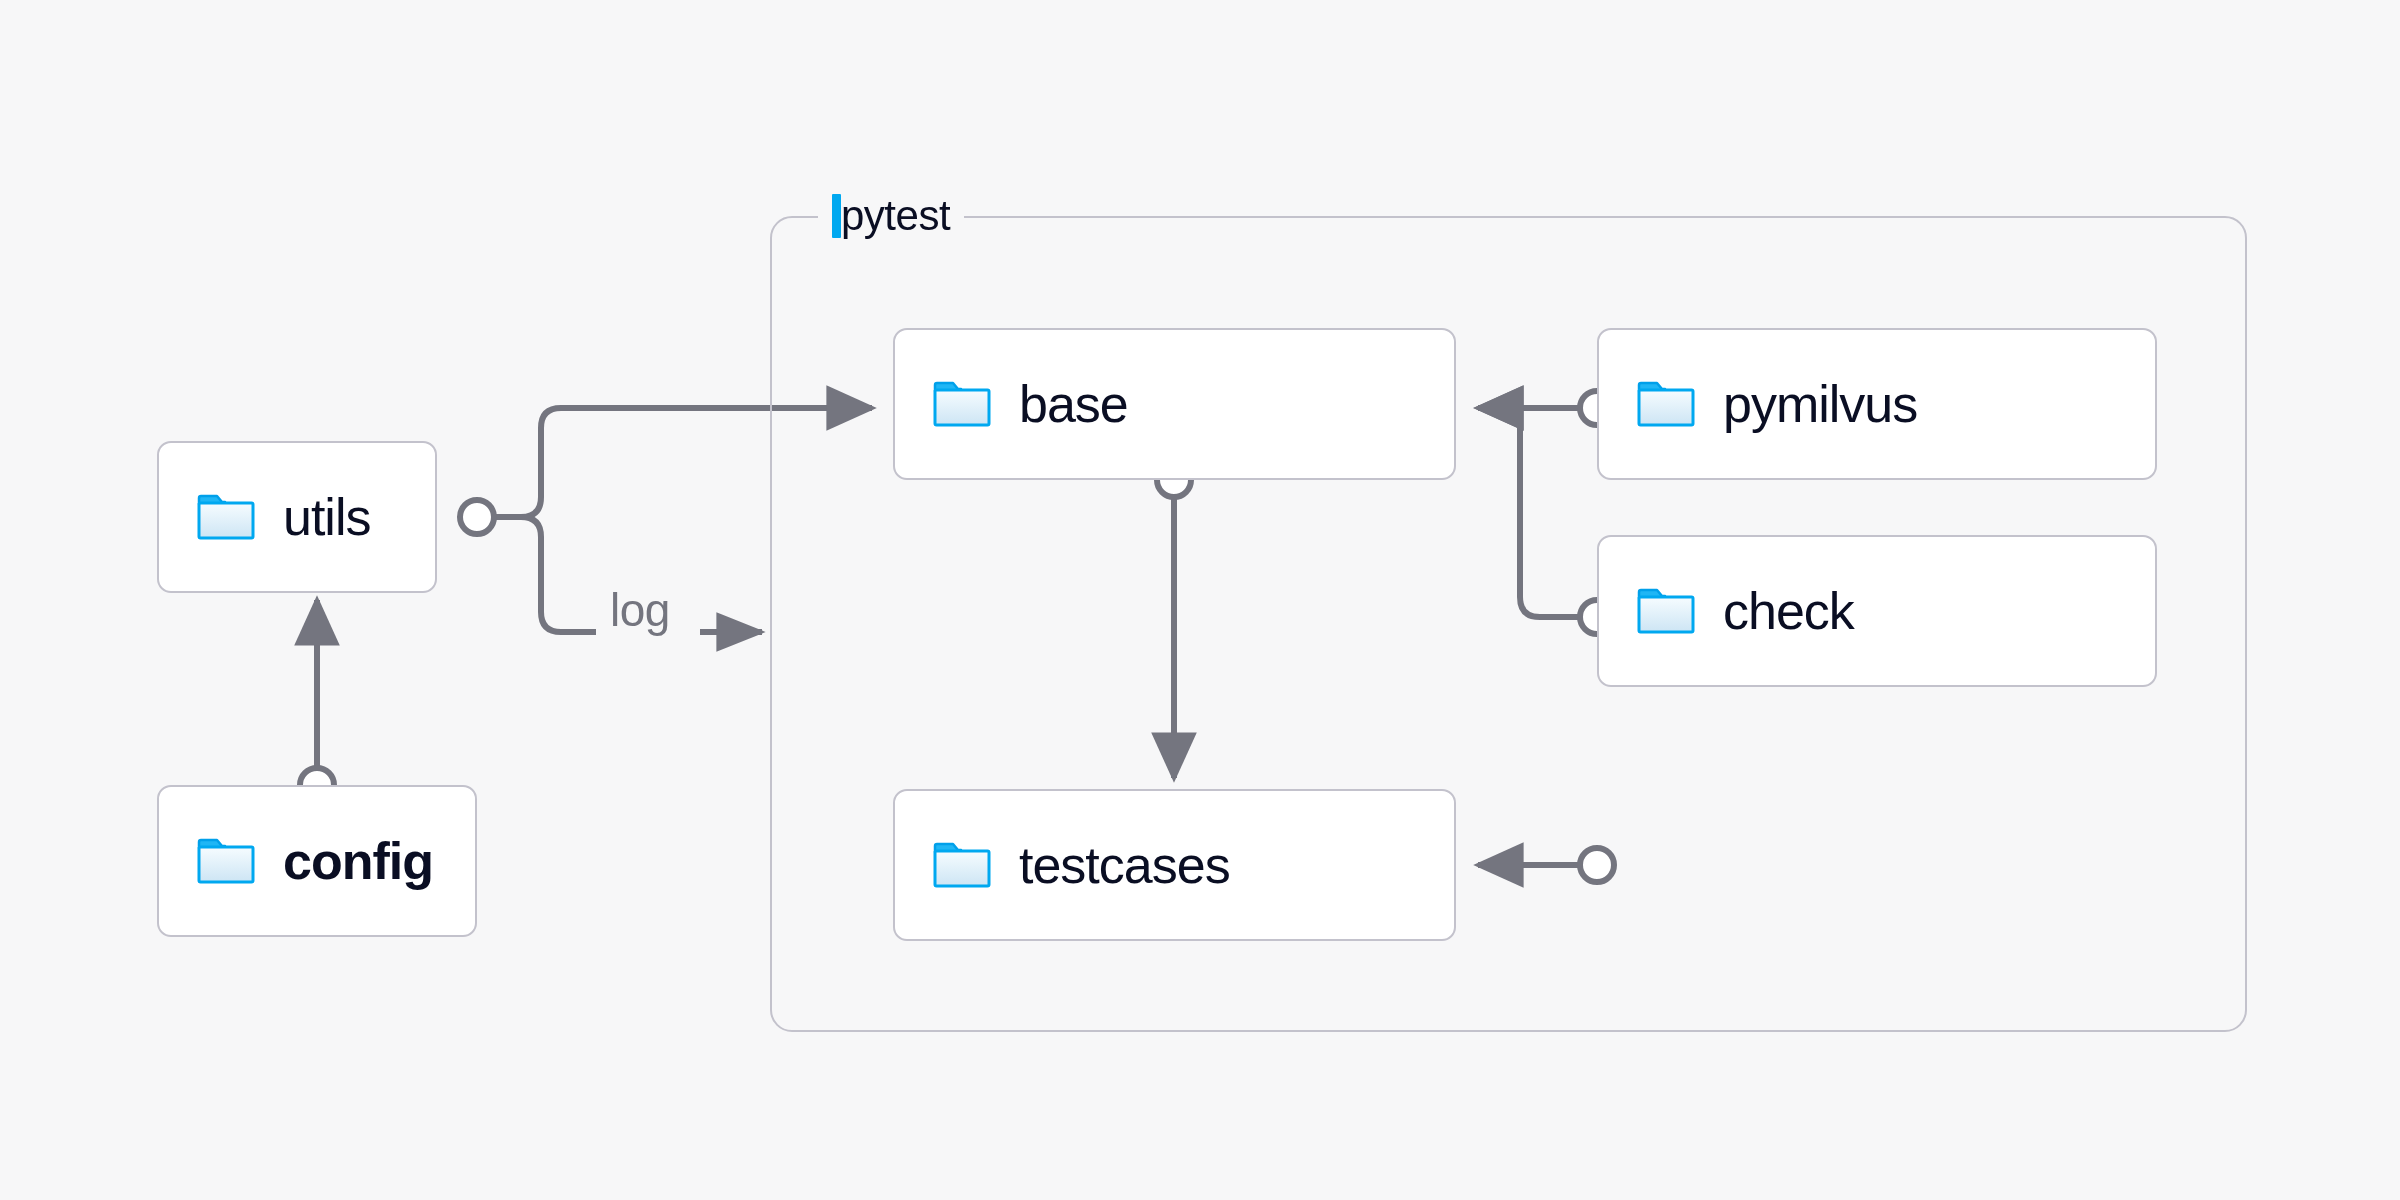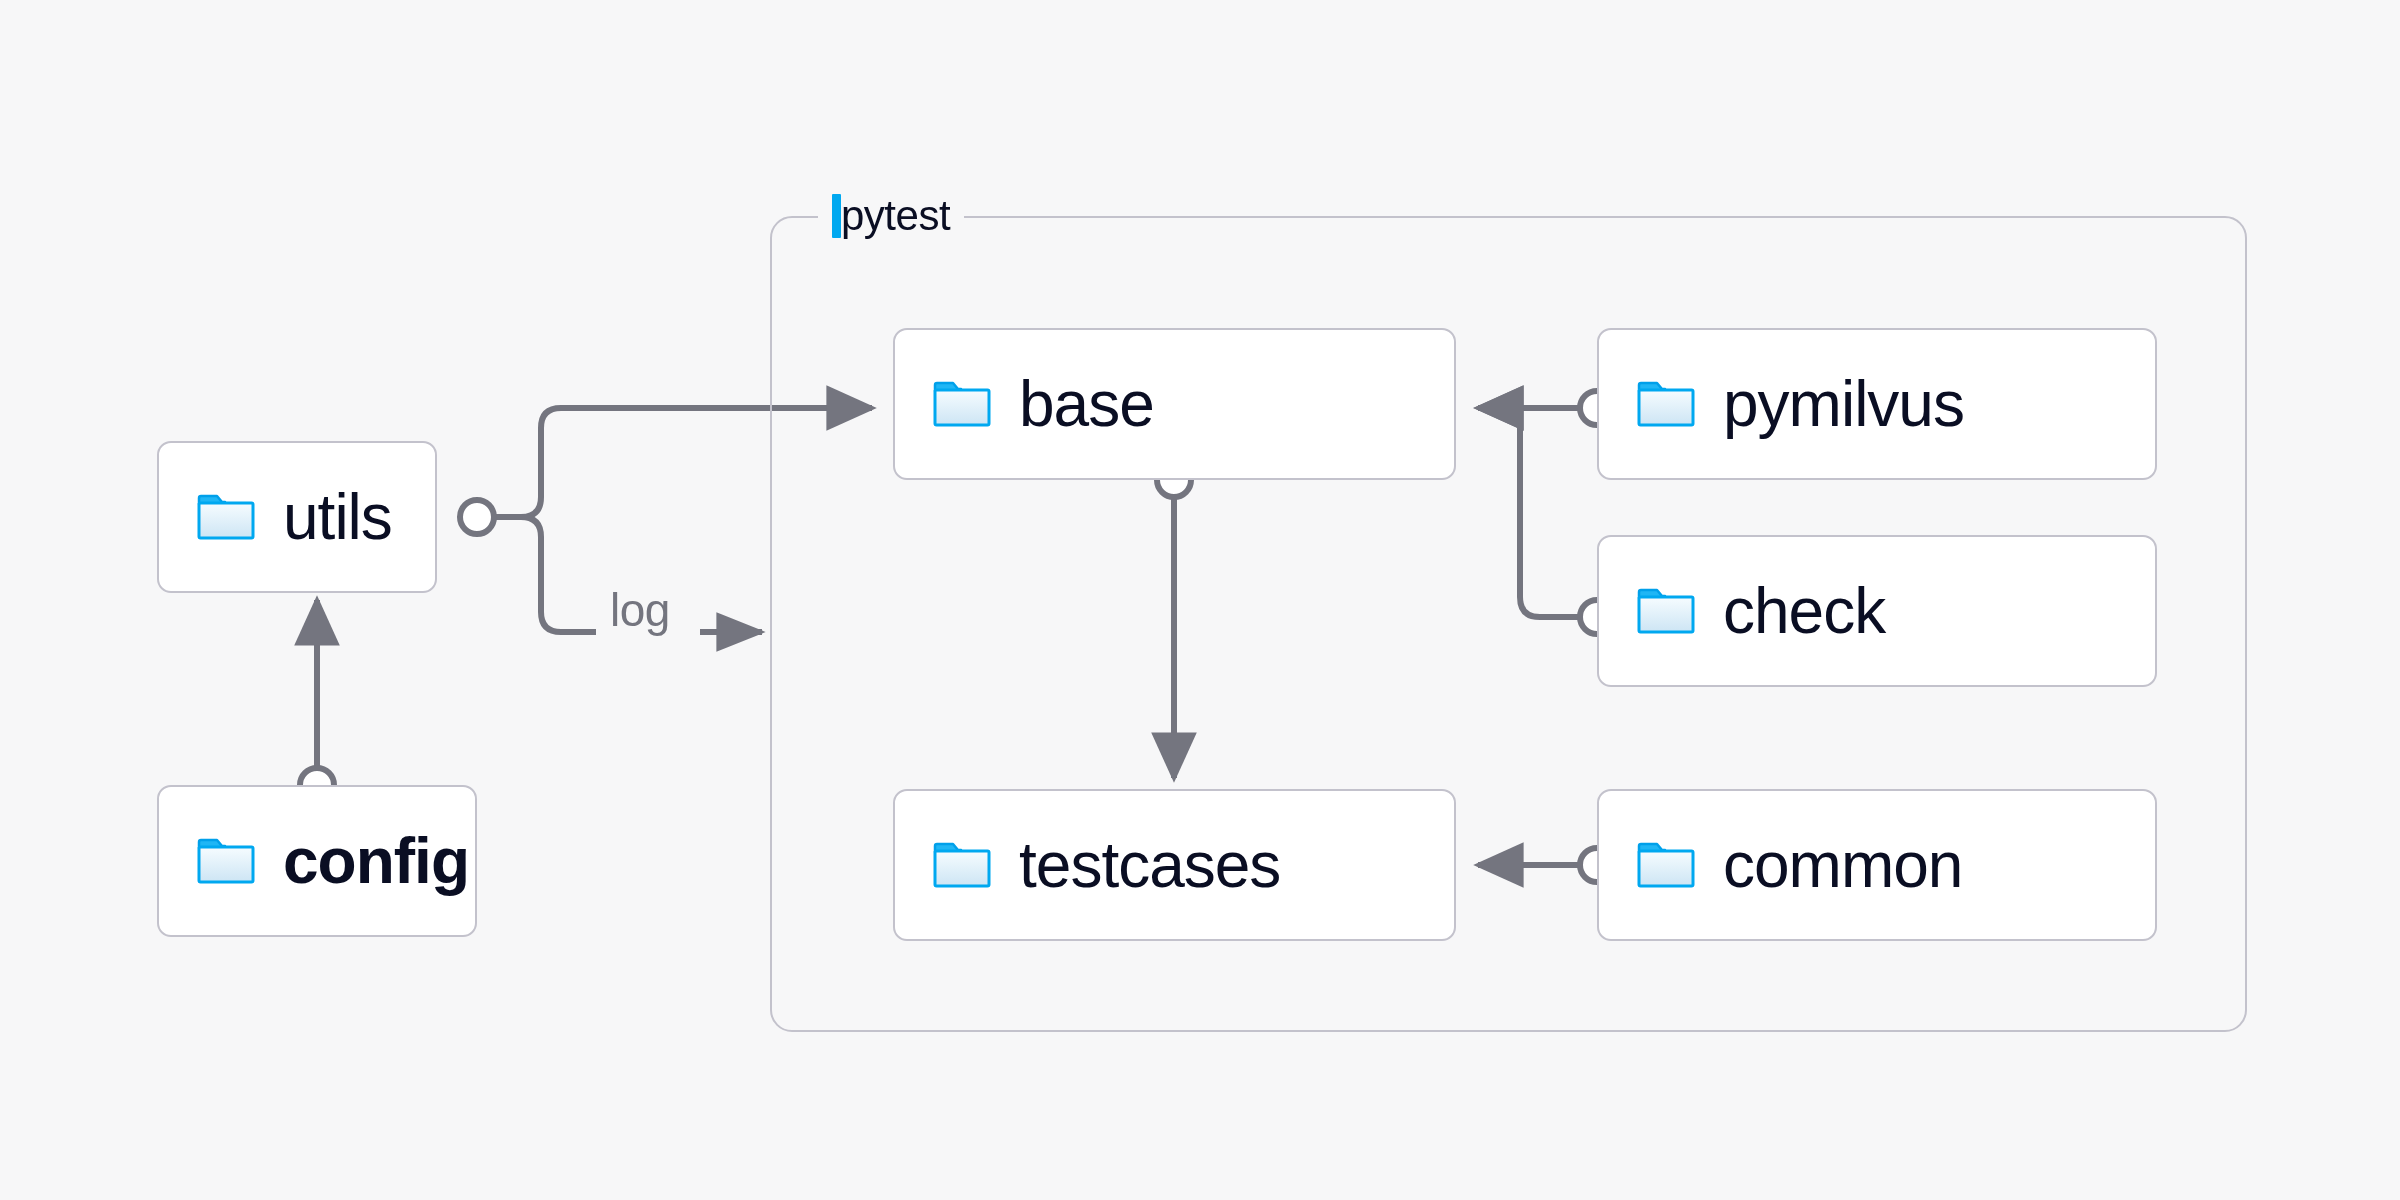--- a/index.html
+++ b/index.html
@@ -61,21 +61,21 @@
     background: #ffffff;
     border: 2px solid #c3c2cc;
     border-radius: 14px;
     box-sizing: border-box;
     display: flex;
     align-items: center;
     padding-left: 38px;
     gap: 28px;
   }
   .node-label {
-    font-size: 64px;
+    font-size: 52px;
     color: #0a0e23;
     letter-spacing: -1px;
     white-space: nowrap;
   }
   .folder-icon {
     flex: 0 0 auto;
     width: 58px;
     height: 46px;
     display: block;
   }
@@ -194,21 +194,14 @@
   </div>
 
   <div class="node" id="node-check" style="left: 1597px; top: 535px; width: 560px; height: 152px;">
     <svg class="folder-icon" viewBox="0 0 58 46">
       <path d="M2,10 L2,4 Q2,2 4,2 L20,2 L25,8 L28,8 L28,10 Z" fill="#1fb6f5" stroke="#00a0ea" stroke-width="2.5" stroke-linejoin="round"></path>
       <rect x="2" y="9" width="54" height="35" rx="1.5" fill="url(#folderGrad)" stroke="#00a8f0" stroke-width="3"></rect>
     </svg>
     <span class="node-label">check</span>
   </div>
 
-  <div class="node" id="node-common" style="left: 1597px; top: 789px; width: 560px; height: 152px;">
-    <svg class="folder-icon" viewBox="0 0 58 46">
-      <path d="M2,10 L2,4 Q2,2 4,2 L20,2 L25,8 L28,8 L28,10 Z" fill="#1fb6f5" stroke="#00a0ea" stroke-width="2.5" stroke-linejoin="round"></path>
-      <rect x="2" y="9" width="54" height="35" rx="1.5" fill="url(#folderGrad)" stroke="#00a8f0" stroke-width="3"></rect>
-    </svg>
-    <span class="node-label">common</span>
-  </div>
 
 </div>
 
 </body></html>

